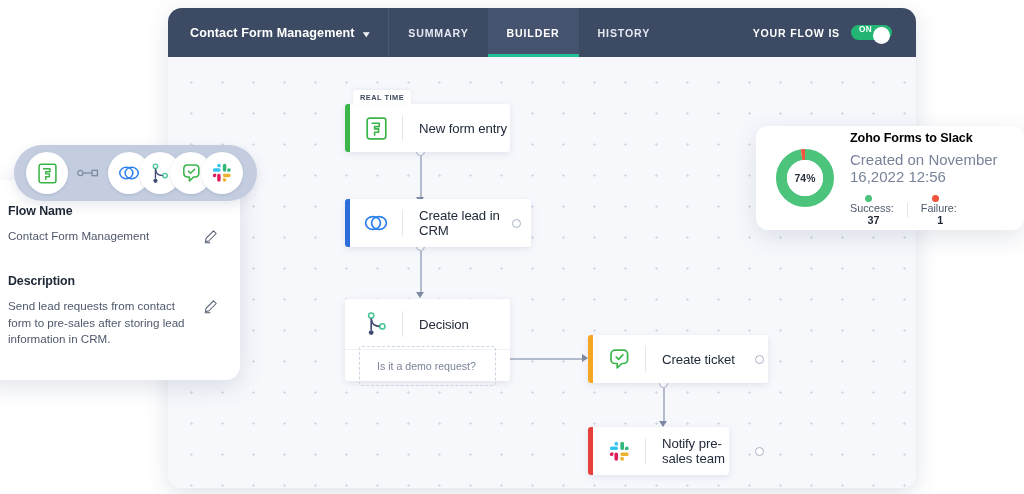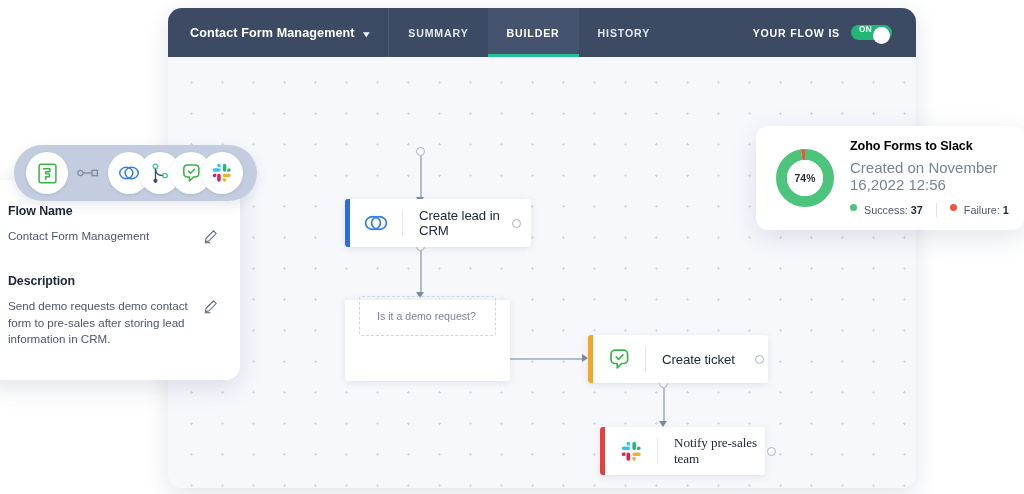--- a/index.html
+++ b/index.html
@@ -169,21 +169,21 @@
   #donut .hole{
     position:absolute;left:11px;top:11px;width:36px;height:36px;border-radius:50%;
     background:#ffffff;display:flex;align-items:center;justify-content:center;
   }
   #donut-pct{font-size:10.4px;font-weight:bold;color:#29323f;}
   #stats-text{margin-left:16px;}
   #stats-title{font-size:12.6px;font-weight:bold;color:#000000;letter-spacing:-0.1px;}
   #stats-sub{font-size:15px;color:#78839a;margin-top:6px;}
   #stats-legend{display:flex;align-items:center;margin-top:10px;font-size:10.8px;}
   .dot{width:7px;height:7px;border-radius:50%;flex:0 0 7px;margin-right:7px;}
-  .legend-item{display:flex;align-items:flex-start;color:#4e586c;}
+  .legend-item{display:flex;align-items:center;color:#4e586c;flex-direction:column;}
   .legend-item b{color:#1d2735;margin-left:3px;}
   .legend-div{width:1px;height:14px;background:#dfe3ec;margin:0 13px;}
 </style>
 </head>
 <body>
 
 <div id="app-window">
 
   <div id="top-bar">
 
@@ -222,37 +222,65 @@
     <div class="arrow-down" style="left:248px;top:235px;"></div>
 
     <div class="port" style="left:326px;top:297px;"></div>
     <div class="conn-h" style="left:335px;top:301px;width:83px;"></div>
     <div class="arrow-right" style="left:414px;top:297px;"></div>
 
     <div class="port" style="left:491px;top:322px;"></div>
     <div class="conn-v" style="left:495px;top:331px;height:36px;"></div>
     <div class="arrow-down" style="left:491px;top:364px;"></div>
 
+    <div class="node" id="node-form-entry" style="left:177px;top:47px;width:165px;height:48px;">
+      <div class="rt-tag">REAL TIME</div>
+      <div class="node-row">
+        <div class="node-accent" style="background:#3ab54a;"></div>
+        <div class="node-icon">
+          <svg width="21" height="23" viewBox="0 0 21 23" fill="none">
+            <rect x="1.2" y="1.2" width="18.6" height="20.6" rx="2.2" stroke="#3ab54a" stroke-width="1.7"></rect>
+            <path d="M5.6 6.2h7.6v3.4H8.6v2.3h4.0v3.3H8.6v3.6" stroke="#3ab54a" stroke-width="1.6" fill="none" stroke-linejoin="round"></path>
+          </svg>
+        </div>
+        <div class="node-sep"></div>
+        <div class="node-label">New form entry</div>
+      </div>
+    </div>
 
     <div class="node" id="node-crm" style="left:177px;top:142px;width:186px;height:48px;">
       <div class="node-row">
         <div class="node-accent" style="background:#2a6ddb;"></div>
         <div class="node-icon">
           <svg width="24" height="18" viewBox="0 0 24 18" fill="none">
             <ellipse cx="9" cy="9" rx="7.4" ry="6.4" stroke="#2f80ed" stroke-width="1.7"></ellipse>
             <ellipse cx="15" cy="9" rx="7.4" ry="6.4" stroke="#2f80ed" stroke-width="1.7"></ellipse>
           </svg>
         </div>
         <div class="node-sep"></div>
         <div class="node-label">Create lead in CRM</div>
       </div>
       <div class="port" style="left:167px;top:20px;"></div>
     </div>
 
     <div class="node" id="node-decision" style="left:177px;top:242px;width:165px;">
+      <div id="decision-head">
+        <div class="node-accent" style="background:#ffffff;"></div>
+        <div class="node-icon">
+          <svg width="21" height="24" viewBox="0 0 21 24" fill="none">
+            <circle cx="5.2" cy="3.6" r="2.6" stroke="#4ac79a" stroke-width="1.6"></circle>
+            <circle cx="16.4" cy="14.4" r="2.6" stroke="#4ac79a" stroke-width="1.6"></circle>
+            <circle cx="5.2" cy="20.6" r="2.4" fill="#3e4a72"></circle>
+            <path d="M5.2 6.4v11.8" stroke="#3e4a72" stroke-width="1.6"></path>
+            <path d="M5.6 7.6c0 4.2 3.6 6.6 8 6.8" stroke="#3e4a72" stroke-width="1.6" fill="none"></path>
+          </svg>
+        </div>
+        <div class="node-sep"></div>
+        <div class="node-label">Decision</div>
+      </div>
       <div id="decision-body">
         <div id="decision-condition">
           <span>Is it a demo request?</span>
         </div>
       </div>
     </div>
 
     <div class="node" id="node-ticket" style="left:420px;top:278px;width:180px;height:48px;">
       <div class="node-row">
         <div class="node-accent" style="background:#f5a623;"></div>
@@ -261,21 +289,21 @@
             <path d="M14.4 2.2H6.2C3.8 2.2 2 4.0 2 6.3v5.1c0 2.3 1.8 4.1 4.2 4.1h2.0v4.3l4.6-4.3h1.6c2.4 0 4.2-1.8 4.2-4.1V6.3c0-2.3-1.8-4.1-4.2-4.1z" stroke="#3ab54a" stroke-width="1.7" fill="none" stroke-linejoin="round"></path>
             <path d="M7.2 9.0l2.3 2.3 4.4-4.4" stroke="#3ab54a" stroke-width="1.7" fill="none" stroke-linecap="round" stroke-linejoin="round"></path>
           </svg>
         </div>
         <div class="node-sep"></div>
         <div class="node-label">Create ticket</div>
       </div>
       <div class="port" style="left:167px;top:20px;"></div>
     </div>
 
-    <div class="node" id="node-notify" style="left:432px;top:370px;width:165px;height:48px;font-family:Liberation Serif, serif;">
+    <div class="node" id="node-notify" style="left:420px;top:370px;width:141px;height:48px;">
       <div class="node-row">
         <div class="node-accent" style="background:#e8403a;"></div>
         <div class="node-icon">
           <svg width="21" height="21" viewBox="0 0 24 24">
             <path d="M5.1 15.1a2.1 2.1 0 1 1-2.1-2.1h2.1v2.1zm1.1 0a2.1 2.1 0 0 1 4.2 0v5.3a2.1 2.1 0 0 1-4.2 0v-5.3z" fill="#e01e5a"></path>
             <path d="M8.3 5.1a2.1 2.1 0 1 1 2.1-2.1v2.1H8.3zm0 1.1a2.1 2.1 0 0 1 0 4.2H3a2.1 2.1 0 0 1 0-4.2h5.3z" fill="#36c5f0"></path>
             <path d="M18.3 8.3a2.1 2.1 0 1 1 2.1 2.1h-2.1V8.3zm-1.1 0a2.1 2.1 0 0 1-4.2 0V3a2.1 2.1 0 0 1 4.2 0v5.3z" fill="#2eb67d"></path>
             <path d="M15.1 18.3a2.1 2.1 0 1 1-2.1 2.1v-2.1h2.1zm0-1.1a2.1 2.1 0 0 1 0-4.2h5.3a2.1 2.1 0 0 1 0 4.2h-5.3z" fill="#ecb22e"></path>
           </svg>
         </div>
@@ -296,21 +324,21 @@
     <span class="pencil">
       <svg width="15" height="15" viewBox="0 0 16 16" fill="none">
         <path d="M11.2 1.9l2.9 2.9-8.0 8.0-3.4.5.5-3.4 8.0-8.0z" stroke="#4e586c" stroke-width="1.1" fill="none" stroke-linejoin="round"></path>
         <path d="M2.2 14.6h5.2" stroke="#4e586c" stroke-width="1.1" stroke-linecap="round"></path>
       </svg>
     </span>
   </div>
 
   <div class="field-label" style="margin-top:26px;">Description</div>
   <div class="field-row">
-    <div class="field-value">Send demo requests demo contact form to pre-sales after storing lead information in CRM.</div>
+    <div class="field-value">Send lead requests from contact form to pre-sales after storing lead information in CRM.</div>
     <span class="pencil">
       <svg width="15" height="15" viewBox="0 0 16 16" fill="none">
         <path d="M11.2 1.9l2.9 2.9-8.0 8.0-3.4.5.5-3.4 8.0-8.0z" stroke="#4e586c" stroke-width="1.1" fill="none" stroke-linejoin="round"></path>
         <path d="M2.2 14.6h5.2" stroke="#4e586c" stroke-width="1.1" stroke-linecap="round"></path>
       </svg>
     </span>
   </div>
 </div>
 
 <div id="icon-pill">

